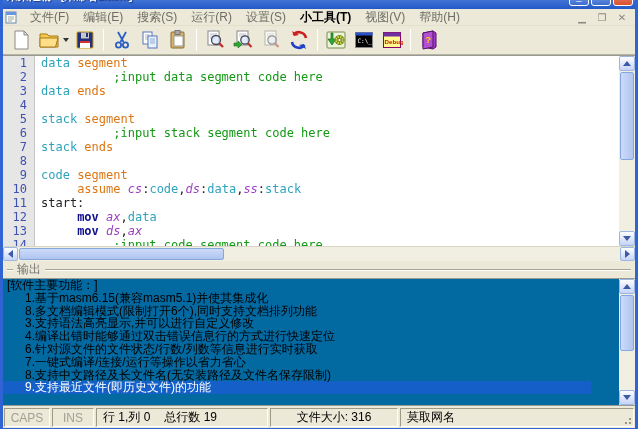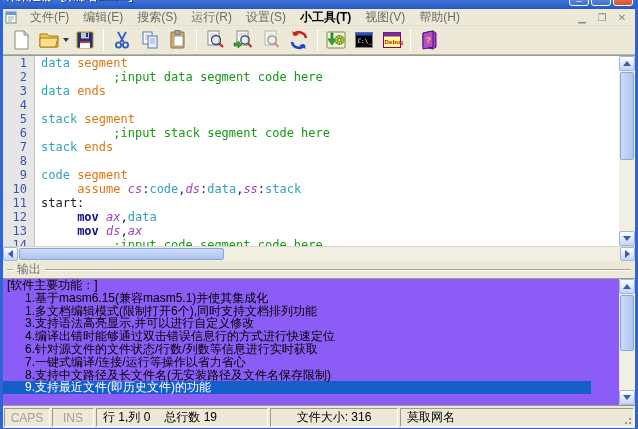--- a/index.html
+++ b/index.html
@@ -56,21 +56,21 @@
   #ed-hthumb { width:205px; margin:1px 1px; }
   #hs-spacer { flex:1; }
 
   
   #out-header { flex:0 0 17px; background:#ECE9D8; display:flex; align-items:center; font-size:12px; color:#737373; }
   .hdr-line { height:2px; border-top:1px solid #A8A495; border-bottom:1px solid #fff; }
   #hdr-line-l { width:6px; margin:0 4px 0 4px; }
   #hdr-line-r { flex:1; margin:0 4px; }
 
   
-  #output-wrap { flex:0 0 128px; background:#8b5cf6; border:1px solid #9a9a94; border-left:none; border-right:none; display:flex; overflow:hidden;gap:28px; }
+  #output-wrap { flex:0 0 128px; background:#0369a1; border:1px solid #9a9a94; border-left:none; border-right:none; display:flex; overflow:hidden;gap:28px; }
   #output { flex:1; font-size:12px; line-height:12.8px; color:#000; overflow:hidden; white-space:nowrap; }
   .out-line { padding-left:4px; }
   .out-line.ind { padding-left:22px; }
   .out-line.sel { background:var(--c-selection,#1560C8); color:#fff; }
   #out-vscroll { flex:0 0 16px; background:#F1EFE2; display:flex; flex-direction:column; }
   #out-vthumb { margin:1px 1px; height:56px; }
 
   
   #statusbar { flex:0 0 21px; background:#ECE9D8; display:flex; align-items:stretch; gap:2px; padding:2px 1px 1px 1px; font-size:12px; color:#000; }
   .sb-panel { border:1px solid; border-color:#9D9A86 #FFFFFF #FFFFFF #9D9A86; display:flex; align-items:center; padding:0 6px; white-space:nowrap; overflow:hidden; }
@@ -276,21 +276,21 @@
   <div id="out-header">
     <span class="hdr-line" id="hdr-line-l"></span>
     <span>输出</span>
     <span class="hdr-line" id="hdr-line-r"></span>
   </div>
 
   <div id="output-wrap">
     <div id="output">
         <div class="out-line">[软件主要功能：]</div>
         <div class="out-line ind">1.基于masm6.15(兼容masm5.1)并使其集成化</div>
-        <div class="out-line ind">1.多文档编辑模式(限制打开6个),同时支持文档排列功能</div>
+        <div class="out-line ind">8.多文档编辑模式(限制打开6个),同时支持文档排列功能</div>
         <div class="out-line ind">3.支持语法高亮显示,并可以进行自定义修改</div>
         <div class="out-line ind">4.编译出错时能够通过双击错误信息行的方式进行快速定位</div>
         <div class="out-line ind">6.针对源文件的文件状态/行数/列数等信息进行实时获取</div>
         <div class="out-line ind">7.一键式编译/连接/运行等操作以省力省心</div>
         <div class="out-line ind">8.支持中文路径及长文件名(无安装路径及文件名保存限制)</div>
         <div class="out-line ind sel">9.支持最近文件(即历史文件)的功能</div>
       </div>
     <div id="out-vscroll">
       <div class="sc-btn">
           <span class="arr up"></span>

